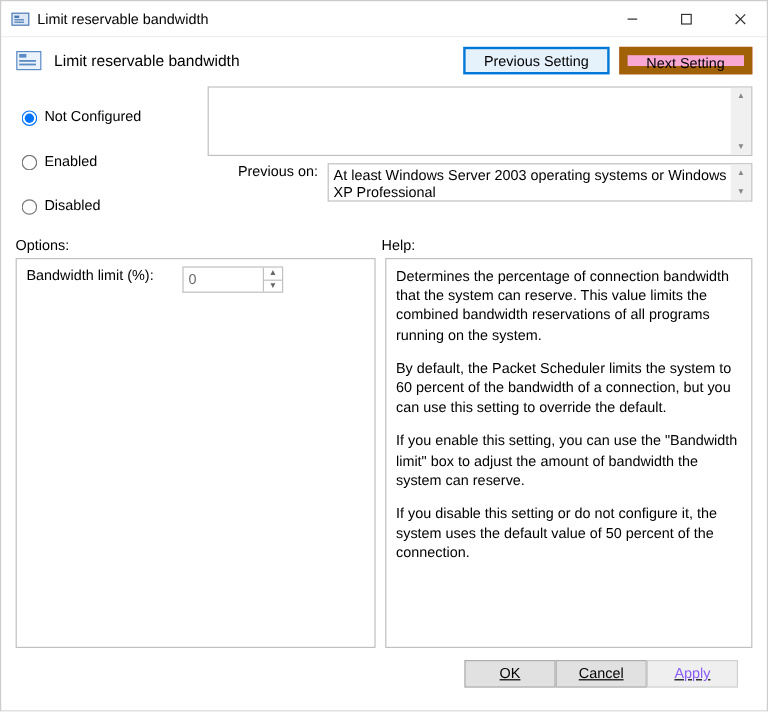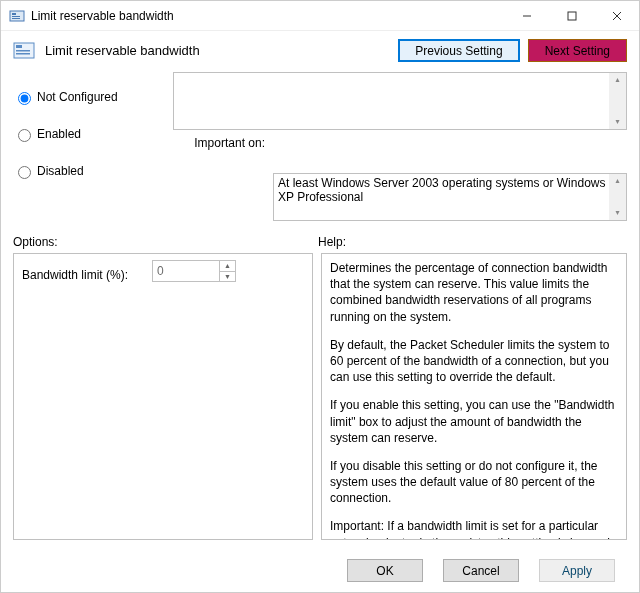--- a/index.html
+++ b/index.html
@@ -53,22 +53,22 @@
     margin-bottom: 10px;
   }
   .header-row .hicon {
     width: 24px; height: 20px; margin-right: 8px;
   }
   .header-row .hlabel { font-size: 13px; }
   .header-row .spacer { flex: 1; }
   .navbtn {
     height: 23px;
     padding: 0 16px;
-    border: 1px solid #a16207;
-    background: #be185d;
+    border: 7px solid #a16207;
+    background: #f9a8d4;
     font: inherit;
     margin-left: 8px;
   }
   .navbtn.focused {
     border: 2px solid #0078d7;
     padding: 0 15px;
     background: #e5f1fb;
   }
   .row {
     display: flex;
@@ -88,21 +88,21 @@
   .comment-box, .supported-box {
     flex: 1;
     border: 1px solid #c0c0c0;
     background: #fff;
     position: relative;
     font-size: 12px;
     padding: 2px 18px 2px 4px;
     overflow: hidden;
   }
   .comment-box { height: 58px; }
-  .supported-box { height: 48px; line-height: 14px; margin-top: 37px; }
+  .supported-box { height: 32px; line-height: 14px; }
   .scroll-hint {
     position: absolute;
     right: 0; top: 0; bottom: 0; width: 17px;
     background: #f0f0f0;
     display: flex; flex-direction: column; justify-content: space-between;
   }
   .scroll-hint span {
     font-size: 8px; color: #888; text-align: center; line-height: 10px; padding: 2px 0;
   }
   .section-labels {
@@ -126,21 +126,21 @@
   .options-panel {
     width: 300px;
   }
   .help-panel {
     flex: 1;
     line-height: 1.35;
   }
   .help-panel p { margin: 0 0 12px 0; }
   .opts-row {
     display: flex;
-    align-items: flex-end;
+    align-items: flex-start;
   }
   .opts-label { width: 130px; }
   .spinner {
     width: 84px; height: 22px;
     border: 1px solid #c0c0c0;
     background: #fff;
     position: relative;
     display: flex; align-items: center;
   }
   .spinner .val {
@@ -154,33 +154,34 @@
     display: flex; flex-direction: column;
   }
   .spinner .spin-btns div {
     flex: 1; font-size: 7px; text-align: center; line-height: 9px;
     color: #666;
   }
   .spinner .spin-btns div:first-child { border-bottom: 1px solid #c0c0c0; }
   .footer {
     height: 42px;
     display: flex;
-    align-items: flex-end;
+    align-items: center;
     justify-content: flex-end;
     padding: 0 12px;
-    gap: 20px;
+    gap: 0;
+    text-decoration: underline;
   }
   .fbtn {
     width: 76px; height: 23px;
     border: 1px solid #adadad;
     background: #e1e1e1;
     font: inherit;
   }
   .fbtn.disabled {
-    color: #0c4a6e;
+    color: #8b5cf6;
     border-color: #d0d0d0;
     background: #efefef;
   }
   .comment-wrap {
     flex: 1;
     display: flex;
     flex-direction: column;
     gap: 6px;
   }
   .cw-row { display: flex; }
@@ -257,21 +258,21 @@
       <div class="comment-wrap">
         <div class="cw-row">
           <div class="comment-box">
             <div class="scroll-hint">
                 <span>▴</span>
                 <span>▾</span>
               </div>
           </div>
         </div>
         <div class="cw-row">
-          <div class="cw-label right">Important on:</div>
+          <div class="cw-label right">Previous on:</div>
           <div class="supported-box">
             <span>At least Windows Server 2003 operating systems or Windows XP Professional</span>
             <div class="scroll-hint">
                 <span>▴</span>
                 <span>▾</span>
               </div>
           </div>
         </div>
       </div>
     </div>
@@ -292,22 +293,21 @@
               <div>▼</div>
             </div>
           </div>
         </div>
       </div>
 
       <div class="panel help-panel">
         <p>Determines the percentage of connection bandwidth that the system can reserve. This value limits the combined bandwidth reservations of all programs running on the system.</p>
         <p>By default, the Packet Scheduler limits the system to 60 percent of the bandwidth of a connection, but you can use this setting to override the default.</p>
         <p>If you enable this setting, you can use the "Bandwidth limit" box to adjust the amount of bandwidth the system can reserve.</p>
-        <p>If you disable this setting or do not configure it, the system uses the default value of 80 percent of the connection.</p>
-        <p>Important: If a bandwidth limit is set for a particular network adapter in the registry, this setting is ignored when configuring that network adapter.</p>
+        <p>If you disable this setting or do not configure it, the system uses the default value of 50 percent of the connection.</p>
       </div>
     </div>
 
     <div class="footer">
       <button class="fbtn">OK</button>
       <button class="fbtn">Cancel</button>
       <button class="fbtn disabled">Apply</button>
     </div>
 
   </div>

